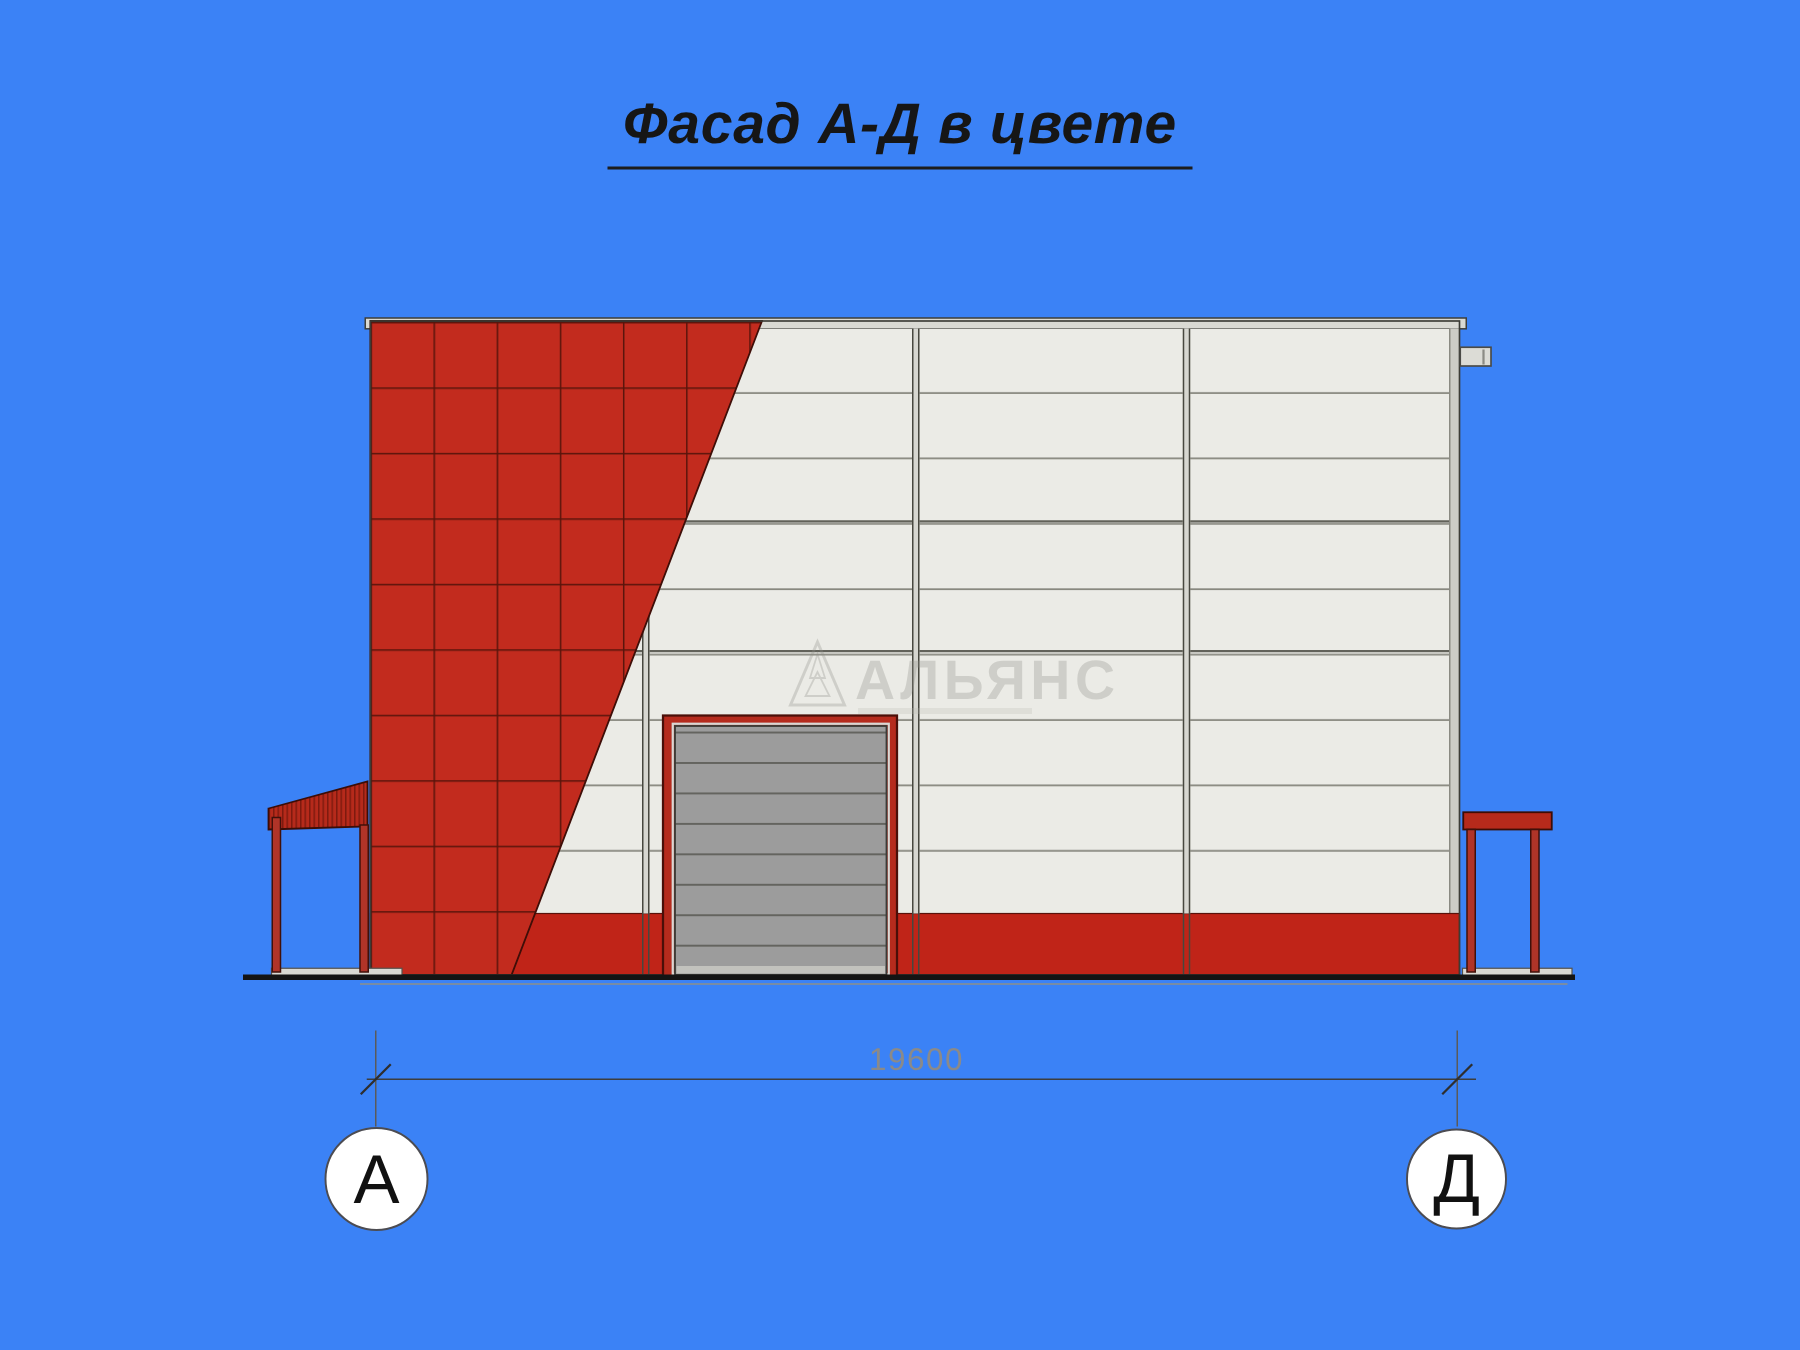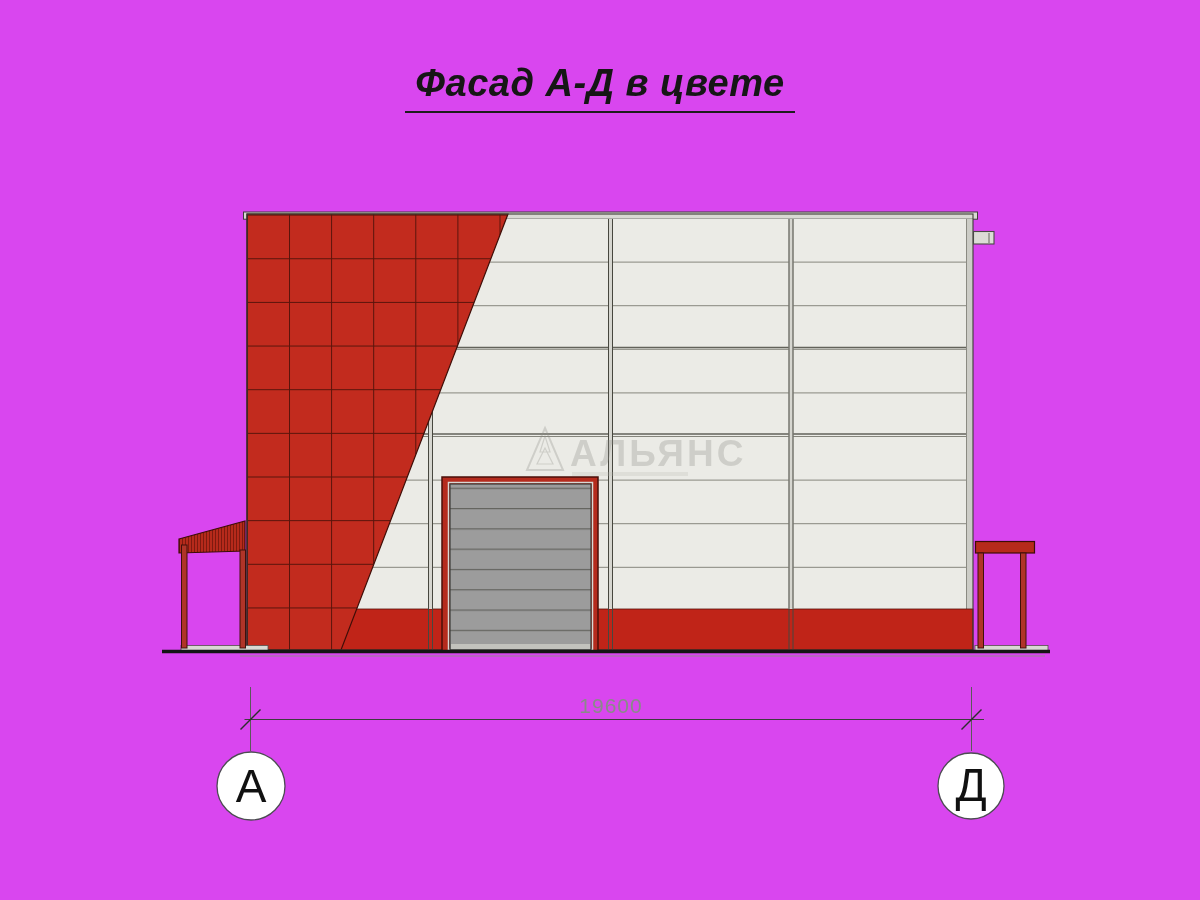--- a/index.html
+++ b/index.html
@@ -1,16 +1,16 @@
 <!DOCTYPE html>
 <html><head>
 <meta charset="utf-8">
 <style>
   html,body{margin:0;padding:0;background:#ffffff;}
-  .canvas{position:relative;width:1200px;height:900px;background:#d946ef;overflow:hidden;
+  .canvas{position:relative;width:1200px;height:900px;background:#3b82f6;overflow:hidden;
           font-family:"Liberation Sans",sans-serif;}
   .title{position:absolute;left:0;top:62px;width:1200px;text-align:center;
          font-style:italic;font-weight:700;font-size:38px;color:#161616;letter-spacing:0.5px;}
   .title span{display:inline-block;border-bottom:2px solid #1d1d1d;padding:0 10px 6px 10px;}
   svg{position:absolute;left:0;top:0;}
   .thin{stroke:#3c3c36;stroke-width:1.1;fill:none;}
   .girt{stroke:#62625a;stroke-width:1.5;}
   .mullion-edge{stroke:#47473f;stroke-width:1;}
   .ground-main{stroke:#141414;stroke-width:3.6;}
   .ground-sub{stroke:#8f8f88;stroke-width:0.9;}

